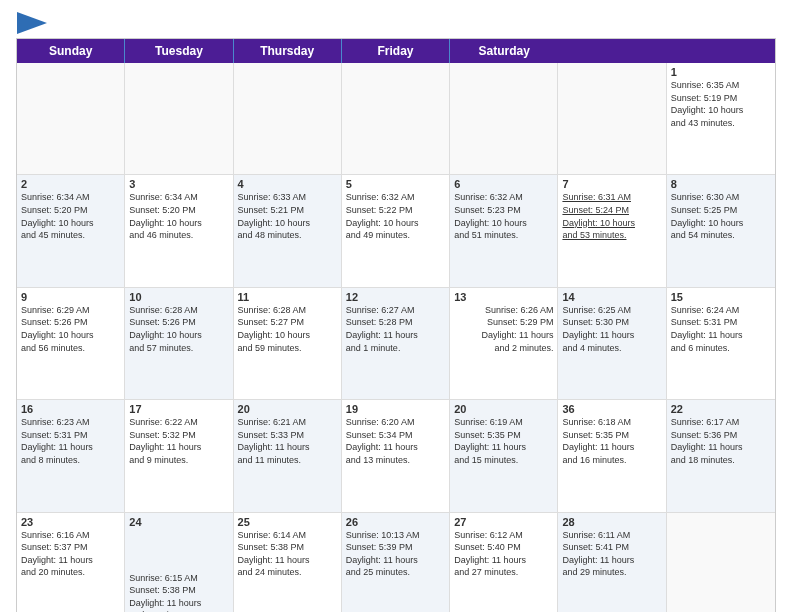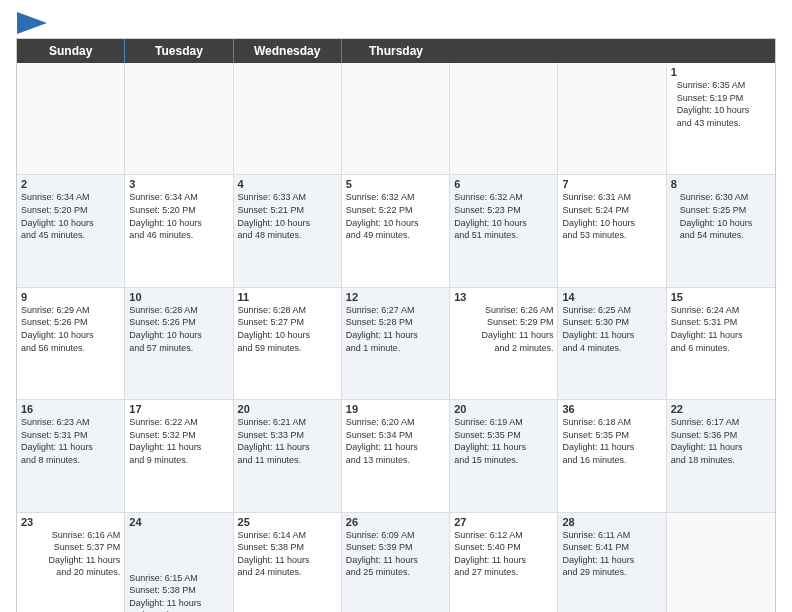--- a/index.html
+++ b/index.html
@@ -42,21 +42,21 @@
     }
     .calendar {
       flex: 1;
       display: flex;
       flex-direction: column;
       border: 1px solid #ccc;
     }
     .cal-header {
       display: grid;
       grid-template-columns: repeat(7, 1fr);
-      background: #404040;
+      background: #4c1d95;
     }
     .cal-header-cell {
       color: #fff;
       text-align: center;
       font-size: 12px;
       font-weight: bold;
       padding: 5px 2px;
       border-right: 1px solid #4a88cc;
     }
     .cal-header-cell:last-child { border-right: none; }
@@ -112,34 +112,35 @@
     <div class="title-block">
       <div class="main-title"></div>
       <div class="subtitle"></div>
     </div>
   </div>
 
   <div class="calendar">
     <div class="cal-header">
     <div class="cal-header-cell">Sunday</div>
         <div class="cal-header-cell">Tuesday</div>
-        <div class="cal-header-cell">Wednesday</div>
         <div class="cal-header-cell">Thursday</div>
+        <div class="cal-header-cell">Friday</div>
+        <div class="cal-header-cell">Saturday</div>
       </div>
     <div class="cal-body">
     <div class="cal-row">
           <div class="cal-cell empty"></div>
           <div class="cal-cell empty"></div>
           <div class="cal-cell empty"></div>
           <div class="cal-cell empty"></div>
           <div class="cal-cell empty"></div>
           <div class="cal-cell empty"></div>
           <div class="cal-cell">
             <span class="day-num">1</span>
-            <div class="day-info" style="white-space: pre-line; margin-left: 6px;">Sunrise: 6:35 AM
+            <div class="day-info" style="white-space: pre-line;">Sunrise: 6:35 AM
 Sunset: 5:19 PM
 Daylight: 10 hours
 and 43 minutes.</div>
           </div>
         </div>
         <div class="cal-row">
           <div class="cal-cell shaded">
             <span class="day-num">2</span>
             <div class="day-info" style="white-space: pre-line;">Sunrise: 6:34 AM
 Sunset: 5:20 PM
@@ -169,28 +170,28 @@
           </div>
           <div class="cal-cell shaded">
             <span class="day-num">6</span>
             <div class="day-info" style="white-space: pre-line;">Sunrise: 6:32 AM
 Sunset: 5:23 PM
 Daylight: 10 hours
 and 51 minutes.</div>
           </div>
           <div class="cal-cell">
             <span class="day-num">7</span>
-            <div class="day-info" style="white-space: pre-line;">Sunrise: 6:31 AM
+            <div class="day-info" style="white-space: pre-line; text-decoration: underline;">Sunrise: 6:31 AM
 Sunset: 5:24 PM
 Daylight: 10 hours
 and 53 minutes.</div>
           </div>
           <div class="cal-cell shaded">
             <span class="day-num">8</span>
-            <div class="day-info" style="white-space: pre-line; margin-left: 9px;">Sunrise: 6:30 AM
+            <div class="day-info" style="white-space: pre-line;">Sunrise: 6:30 AM
 Sunset: 5:25 PM
 Daylight: 10 hours
 and 54 minutes.</div>
           </div>
         </div>
         <div class="cal-row">
           <div class="cal-cell">
             <span class="day-num">9</span>
             <div class="day-info" style="white-space: pre-line;">Sunrise: 6:29 AM
 Sunset: 5:26 PM
@@ -287,42 +288,42 @@
             <span class="day-num">22</span>
             <div class="day-info" style="white-space: pre-line;">Sunrise: 6:17 AM
 Sunset: 5:36 PM
 Daylight: 11 hours
 and 18 minutes.</div>
           </div>
         </div>
         <div class="cal-row">
           <div class="cal-cell">
             <span class="day-num">23</span>
-            <div class="day-info" style="white-space: pre-line; text-align: right;">Sunrise: 6:16 AM
+            <div class="day-info" style="white-space: pre-line;">Sunrise: 6:16 AM
 Sunset: 5:37 PM
 Daylight: 11 hours
 and 20 minutes.</div>
           </div>
           <div class="cal-cell shaded">
             <span class="day-num">24</span>
             <div class="day-info" style="white-space: pre-line; margin-top: 44px;">Sunrise: 6:15 AM
 Sunset: 5:38 PM
 Daylight: 11 hours
 and 22 minutes.</div>
           </div>
           <div class="cal-cell">
             <span class="day-num">25</span>
             <div class="day-info" style="white-space: pre-line;">Sunrise: 6:14 AM
 Sunset: 5:38 PM
 Daylight: 11 hours
 and 24 minutes.</div>
           </div>
           <div class="cal-cell shaded">
             <span class="day-num">26</span>
-            <div class="day-info" style="white-space: pre-line;">Sunrise: 6:09 AM
+            <div class="day-info" style="white-space: pre-line;">Sunrise: 10:13 AM
 Sunset: 5:39 PM
 Daylight: 11 hours
 and 25 minutes.</div>
           </div>
           <div class="cal-cell">
             <span class="day-num">27</span>
             <div class="day-info" style="white-space: pre-line;">Sunrise: 6:12 AM
 Sunset: 5:40 PM
 Daylight: 11 hours
 and 27 minutes.</div>

